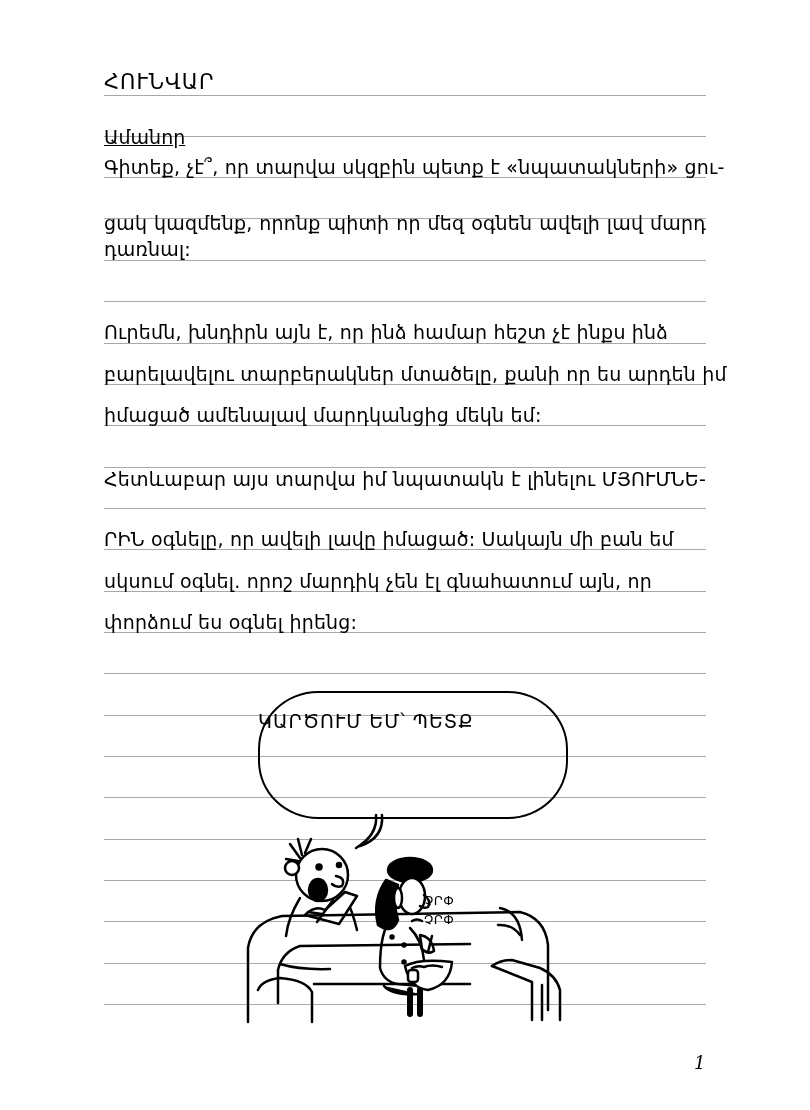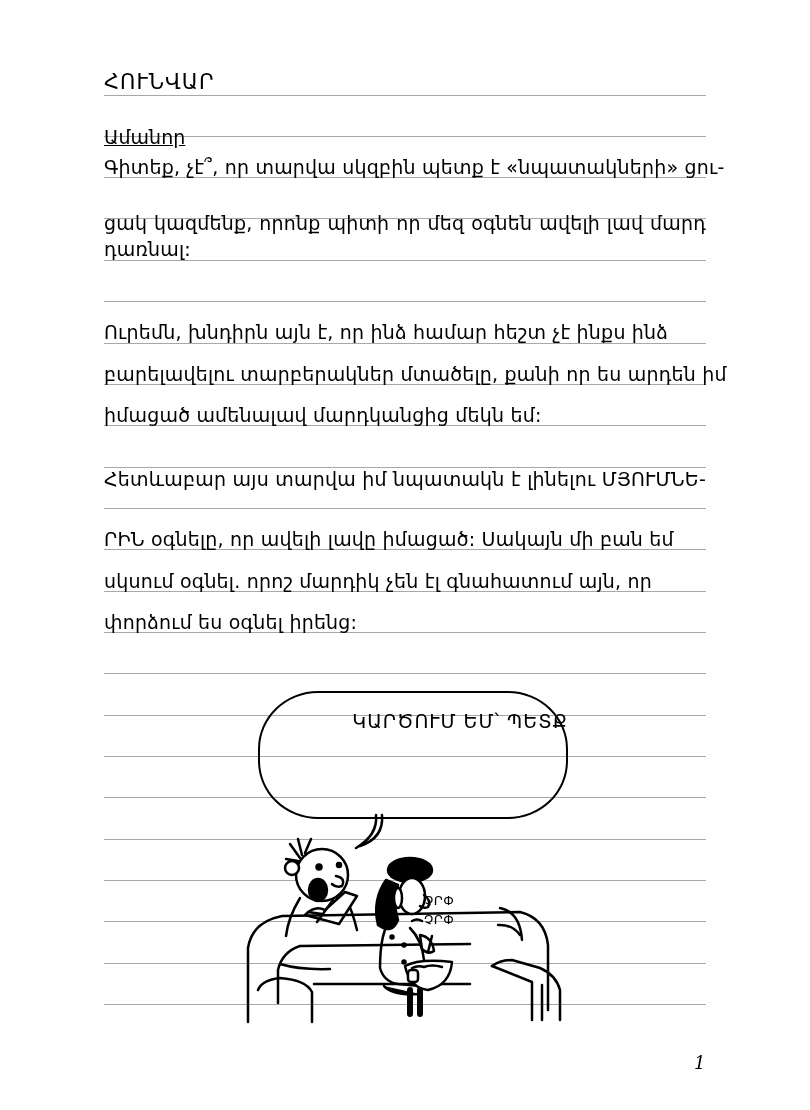--- a/index.html
+++ b/index.html
@@ -11,21 +11,21 @@
                  font-size: 19px; line-height: 22px; white-space: nowrap;
                  letter-spacing: 0.2px; }
     .title { position: absolute; left: 104px; width: 602px; top: 70px;
              text-align: left; font-size: 21px; letter-spacing: 1px; }
     .subhead { position: absolute; left: 104px; top: 111px; font-size: 19px;
                text-decoration: underline; margin-top: 15px; }
     .justify { text-align: justify; text-align-last: justify; }
     .bubble { position: absolute; left: 258px; top: 691px; width: 306px; height: 124px;
               border: 2.5px solid #000; border-radius: 60px / 58px; background: transparent; }
     .bubble-text { position: absolute; left: 258px; top: 711px; width: 310px;
-                   text-align: right; font-size: 19px; line-height: 21px; letter-spacing: 1px; }
+                   text-align: left; font-size: 19px; line-height: 21px; letter-spacing: 1px; }
     .sfx { position: absolute; left: 424px; font-size: 13px; letter-spacing: 0.5px; }
     .page-number { position: absolute; left: 694px; top: 1052px; font-size: 18px;
                    font-family: "DejaVu Serif", serif; font-style: italic; }
     svg.art { position: absolute; left: 0; top: 0; }
   </style>
 </head>
 <body>
 
 <div>
   <div class="rule" style="top:95px"></div>

